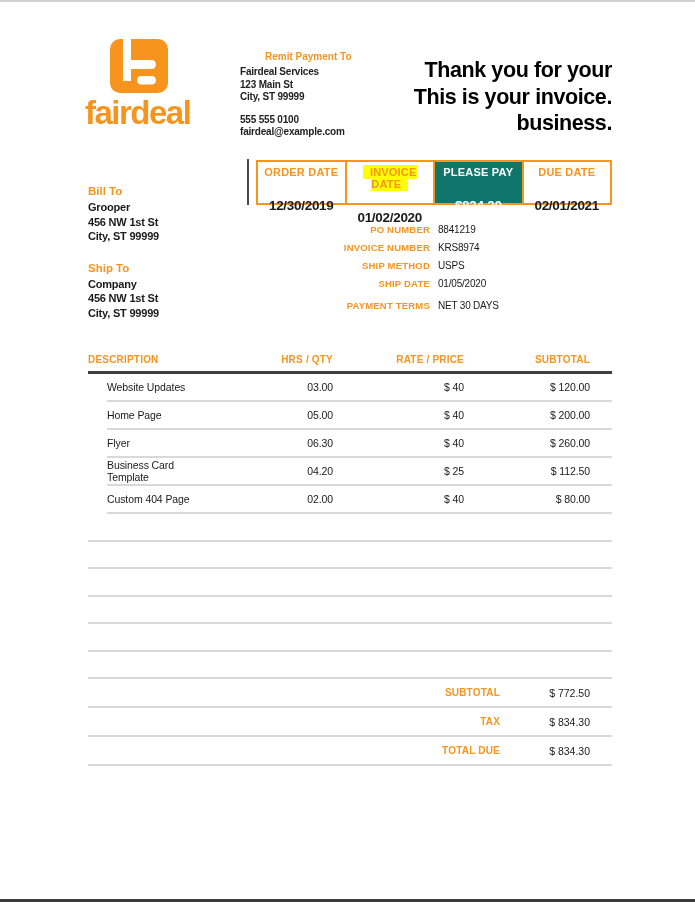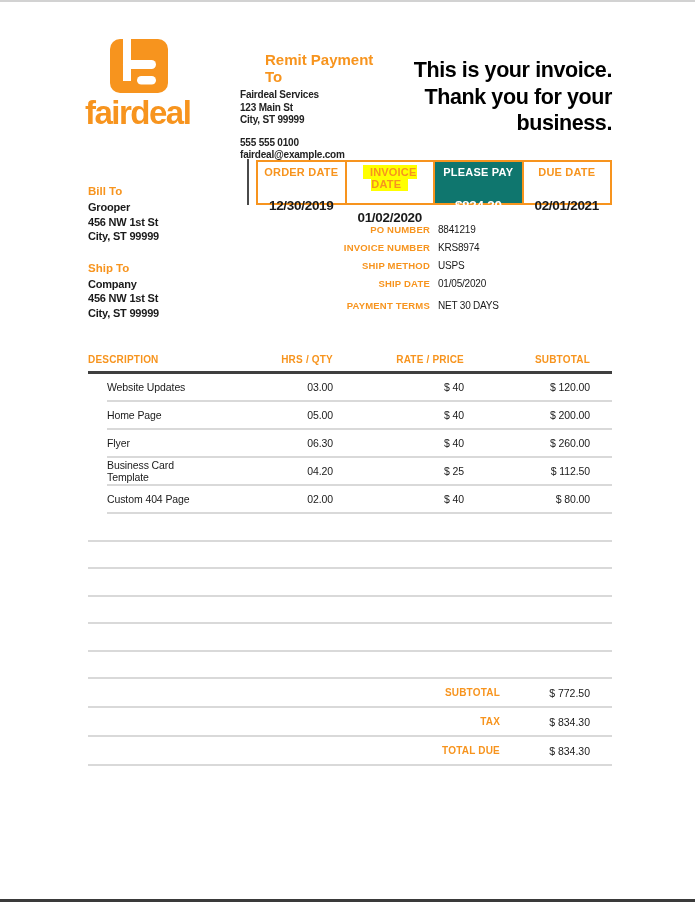--- a/index.html
+++ b/index.html
@@ -9,21 +9,21 @@
     font-family:"Liberation Sans", sans-serif; overflow:hidden;
     border-top:2px solid #d2d2d2; border-bottom:3px solid #3a3a3a;
   }
   
   .logo { position:absolute; left:110px; top:37px; width:58px; height:54px; }
   .wordmark {
     position:absolute; left:85px; top:92px; width:130px;
     font-size:33px; font-weight:700; color:#F7941E; letter-spacing:-1.5px;
   }
   .remit { position:absolute; left:240px; top:49px; width:150px; }
-  .remit-label { color:#F7941E; font-size:15px; font-weight:700; margin-bottom:4px;padding-left:25px; }
+  .remit-label { color:#F7941E; font-size:10px; font-weight:700; margin-bottom:4px;padding-left:25px; }
   .remit-line { font-size:10px; font-weight:700; line-height:12.5px; color:#222; letter-spacing:-0.2px; }
   .remit-gap { height:10px; }
   .headline {
     position:absolute; right:83px; top:55px; width:260px; text-align:right;
     font-size:21.5px; font-weight:700; line-height:26.5px; color:#000; letter-spacing:-0.4px;
   }
   
   .tick { position:absolute; left:247px; top:157px; width:2px; height:46px; background:#4a4a4a; }
   .summary {
     position:absolute; left:256px; top:158px; width:356px; height:45px;
@@ -79,22 +79,22 @@
     <div class="remit-label">Remit Payment To</div>
     <div class="remit-line">Fairdeal Services</div>
     <div class="remit-line">123 Main St</div>
     <div class="remit-line">City, ST 99999</div>
     <div class="remit-gap"></div>
     <div class="remit-line">555 555 0100</div>
     <div class="remit-line">fairdeal@example.com</div>
   </div>
 
   <div class="headline">
+    <div>Thank you for your</div>
     <div>This is your invoice.</div>
-    <div>Thank you for your</div>
     <div>business.</div>
   </div>
 
   <div class="tick"></div>
   <div class="summary">
     <div class="scell">
       <div class="slabel">ORDER DATE</div>
       <div class="svalue">12/30/2019</div>
     </div>
     <div class="scell">

